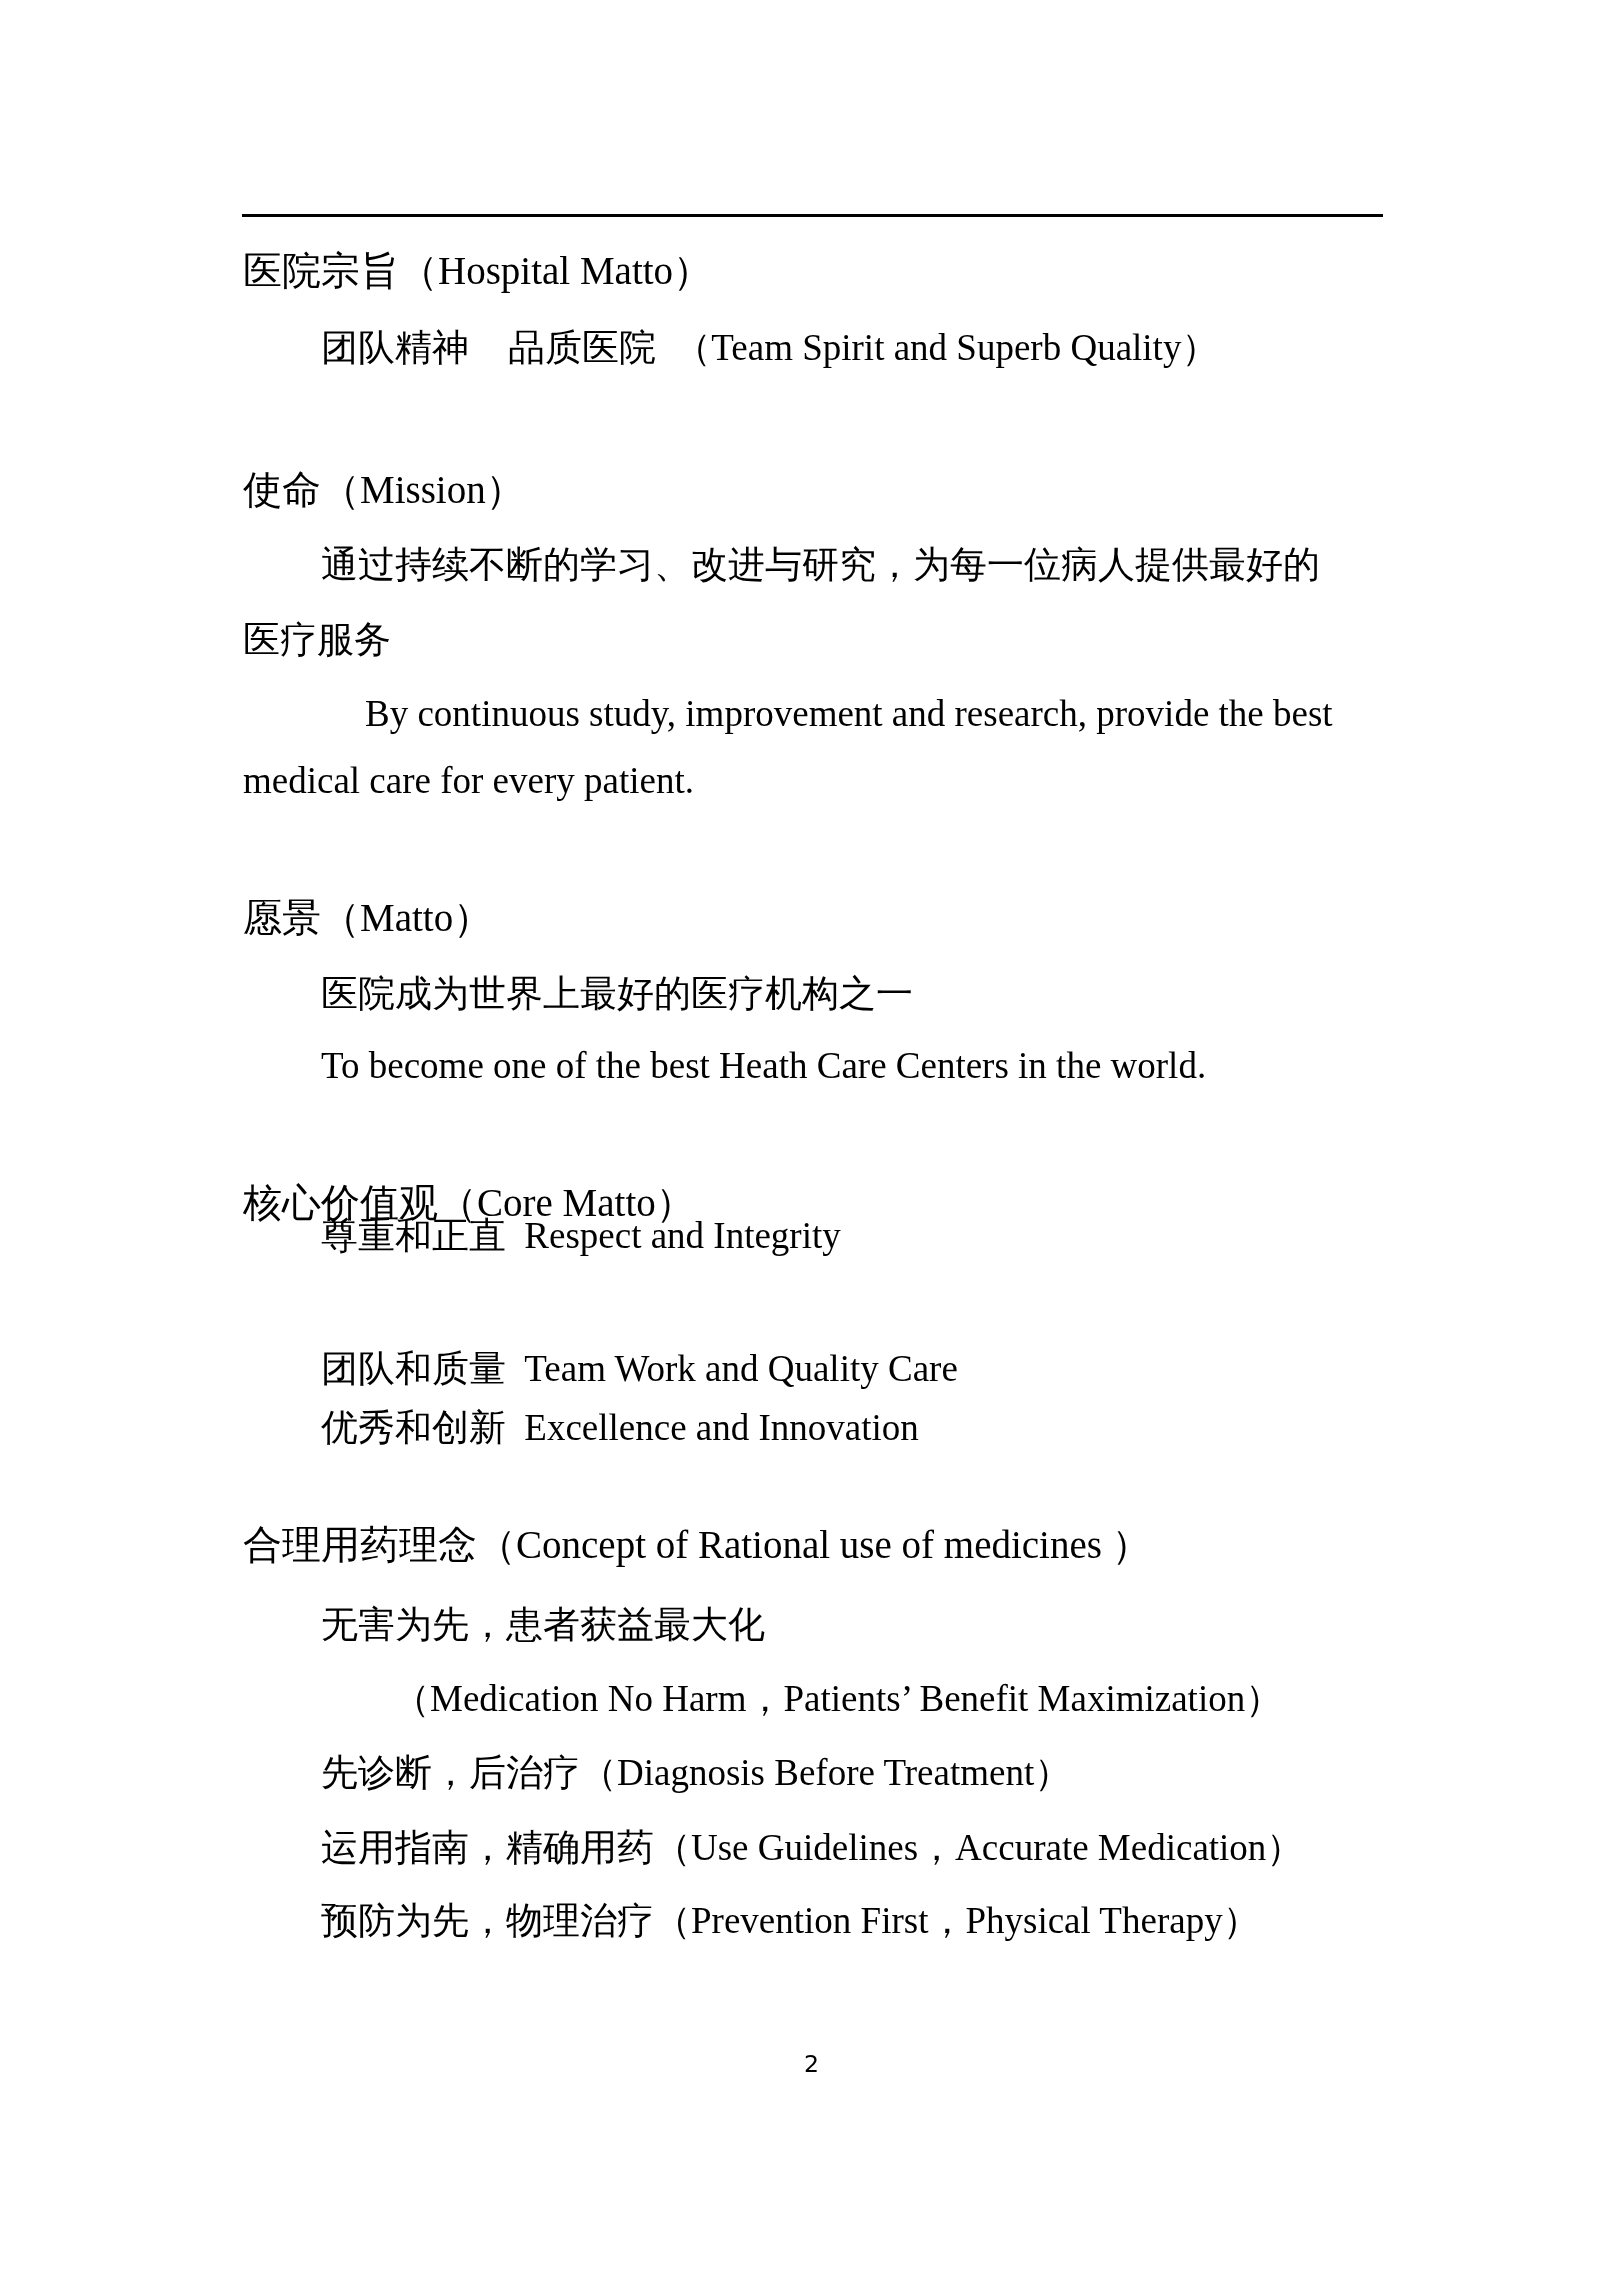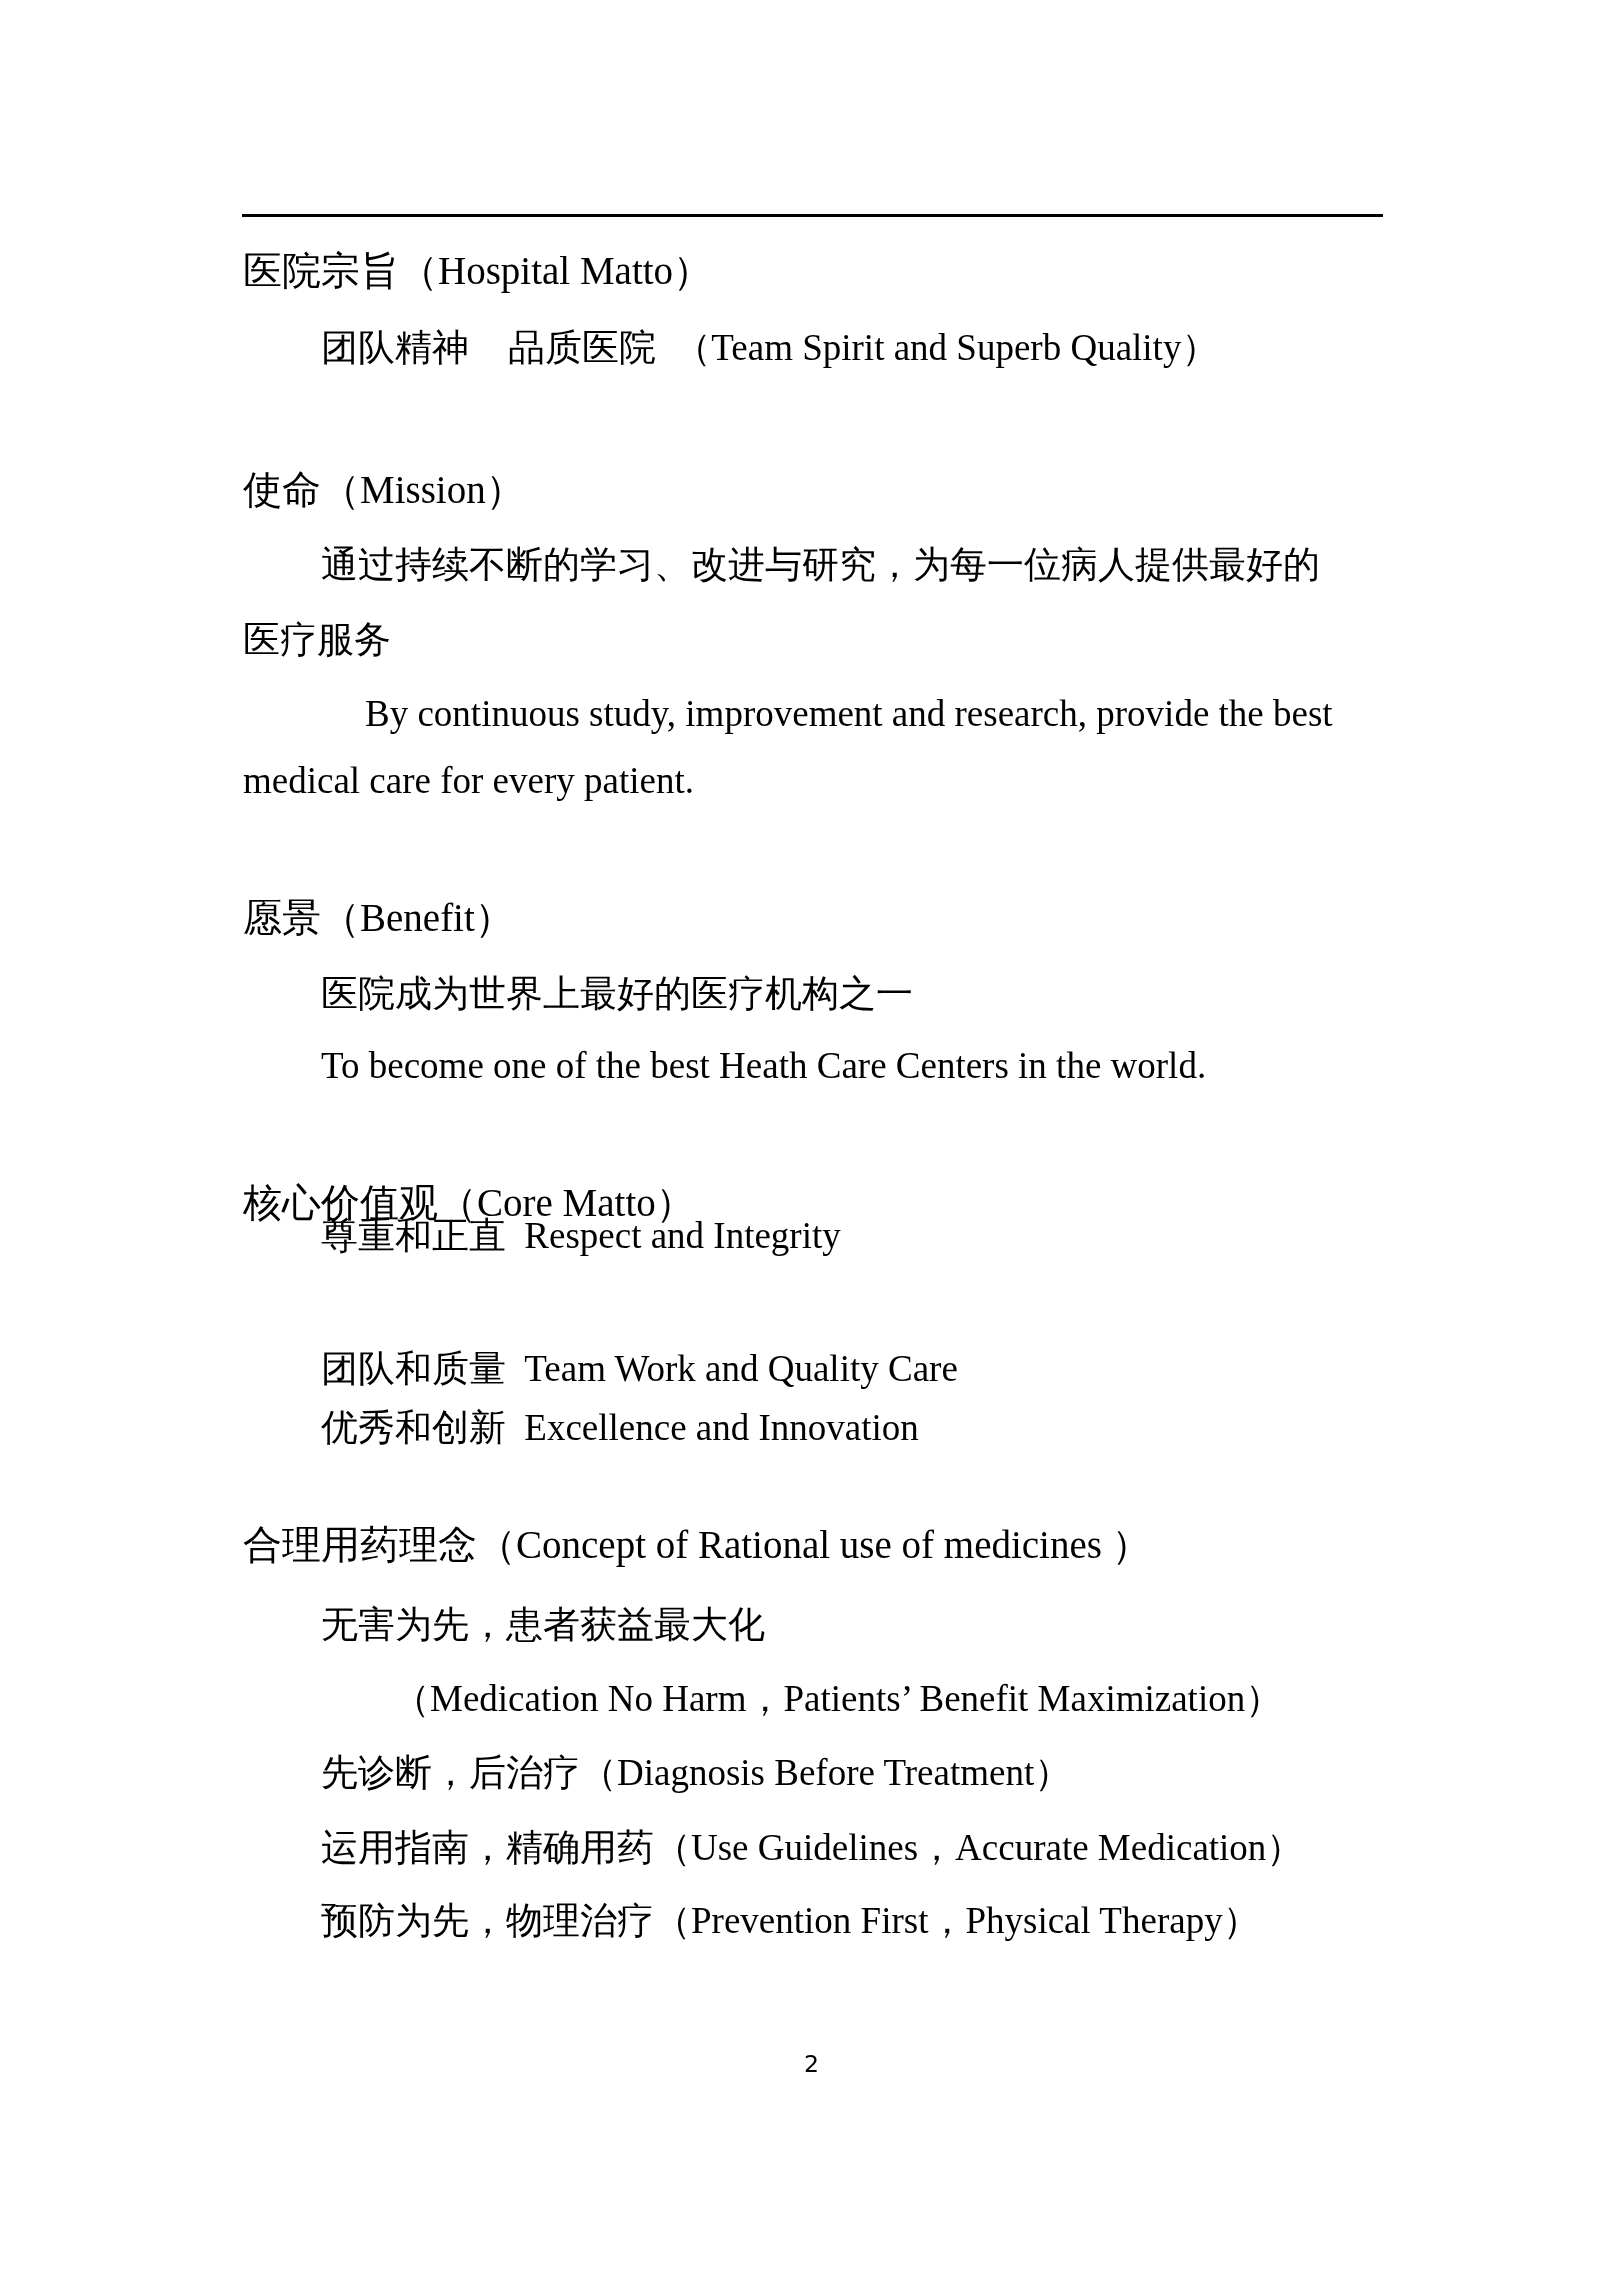--- a/index.html
+++ b/index.html
@@ -70,21 +70,21 @@
 
 <div class="line heading" style="top:470px;">
   <span class="cn">使命</span><span>（Mission）</span>
 </div>
 <div class="line indent1 cn-body" style="top:546px;">通过持续不断的学习、改进与研究，为每一位病人提供最好的</div>
 <div class="line indent0 cn-body" style="top:621px;">医疗服务</div>
 <div class="line indent1" style="top:695px;margin-left:44px;">By continuous study, improvement and research, provide the best</div>
 <div class="line indent0" style="top:762px;">medical care for every patient.</div>
 
 <div class="line heading" style="top:898px;">
-  <span class="cn">愿景</span><span>（Benefit）</span>
+  <span class="cn">愿景</span><span>（Matto）</span>
 </div>
 <div class="line indent1 cn-body" style="top:975px;">医院成为世界上最好的医疗机构之一</div>
 <div class="line indent1" style="top:1047px;">To become one of the best Heath Care Centers in the world.</div>
 
 <div class="line heading" style="top:1183px;">
   <span class="cn">核心价值观</span><span>（Core Matto）</span>
 </div>
 <div class="line indent1" style="top:1217px;">
   <span class="cn-body">尊重和正直</span><span class="gap-small"></span><span>Respect and Integrity</span>
 </div>

